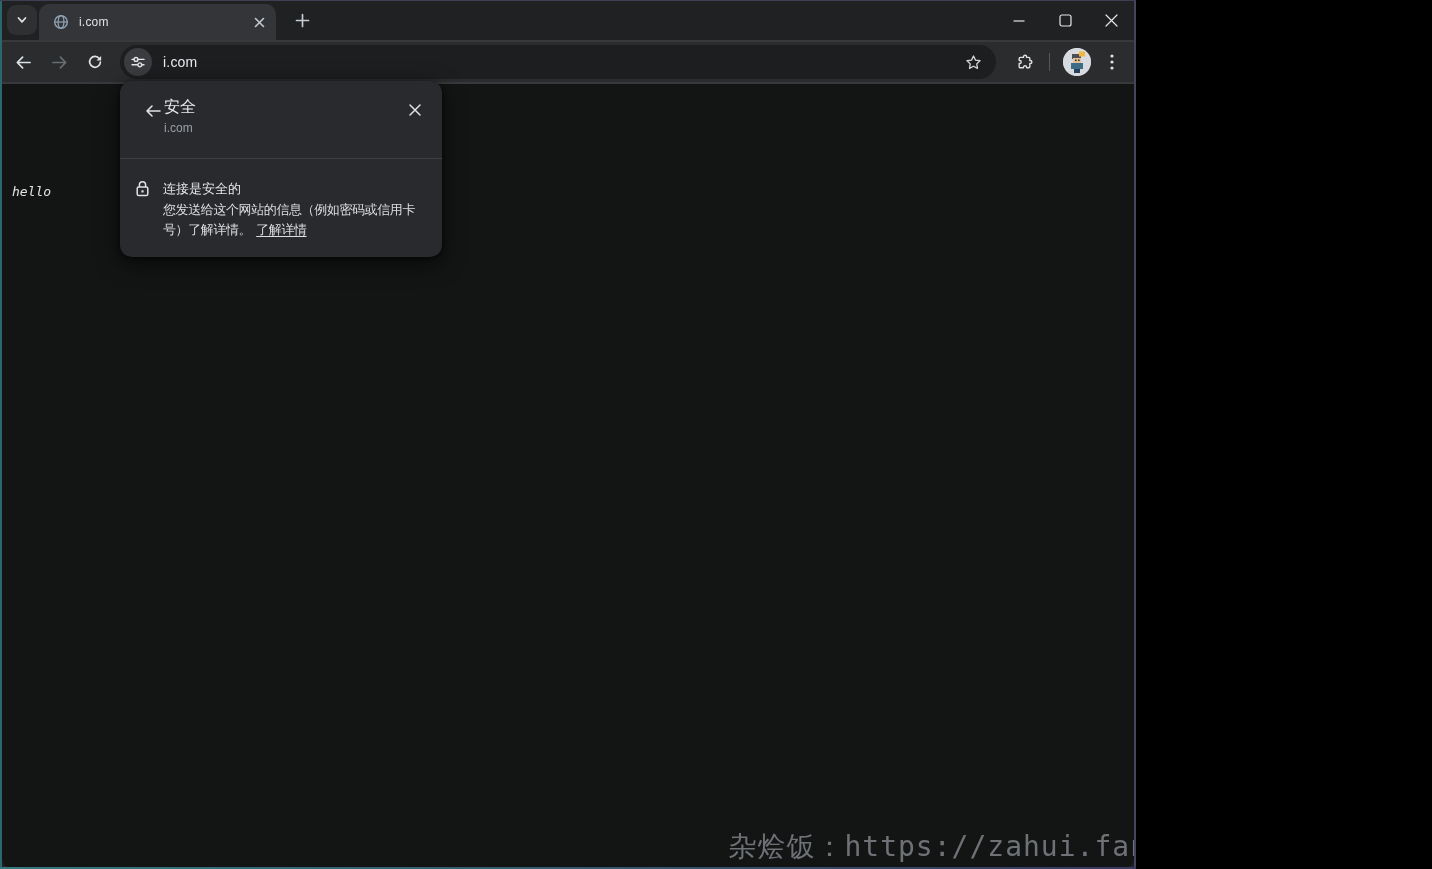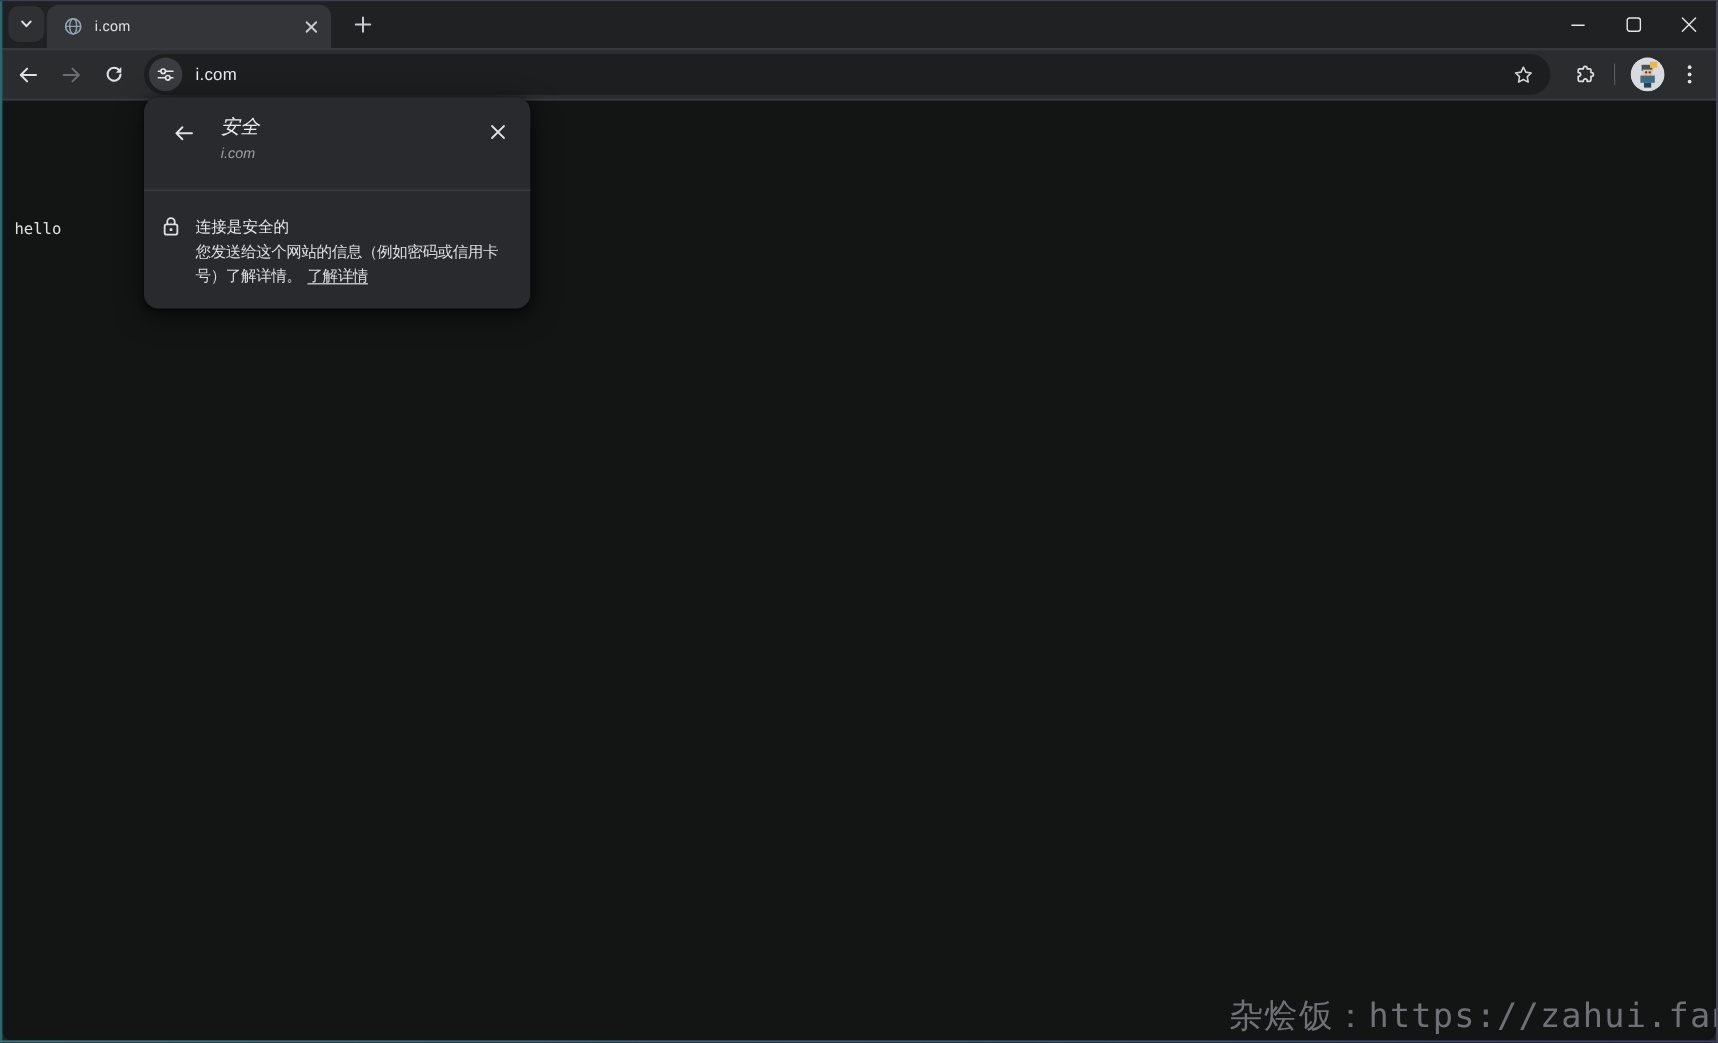--- a/index.html
+++ b/index.html
@@ -1,19 +1,19 @@
 <!DOCTYPE html>
 <html><head>
 <meta charset="utf-8">
 <style>
   * { margin:0; padding:0; box-sizing:border-box; }
   html,body { width:1432px; height:869px; background:#000; }
   body { font-family:"Liberation Sans","DejaVu Sans",sans-serif; }
 
-  .window{ position:relative; width:1432px; height:869px; background:#202123; overflow:hidden; }
+  .window{ position:relative; width:1136px; height:869px; background:#202123; overflow:hidden; }
 
   
   .edge-top{ position:absolute; top:0; left:0; right:0; height:1px; background:#3f3e52; z-index:40; }
   .edge-left{ position:absolute; top:1px; bottom:0; left:0; width:2px; background:#2c676e; z-index:40; }
   .edge-right{ position:absolute; top:1px; bottom:0; right:0; width:2px; background:#45445c; z-index:40; }
   .edge-bottom{ position:absolute; left:0; right:0; bottom:0; height:2px; background:linear-gradient(90deg,#337a7d,#3a3960); z-index:40; }
 
   
   .tabstrip{ position:absolute; top:1px; left:0; right:0; height:39px; background:#202123; display:flex; align-items:flex-end; }
   .tab-search-btn{ width:30px; height:30px; margin:0 0 5px 7px; border-radius:9px; background:#2e3032; display:flex; align-items:center; justify-content:center; cursor:pointer; }
@@ -37,30 +37,30 @@
   .url-text{ margin-left:11px; font-size:14px; color:#e8eaed; letter-spacing:.2px; }
   .omnibox-spacer{ flex:1; }
   .toolbar-right{ display:flex; align-items:center; flex:0 0 auto; }
   .ext-btn{ width:28px; height:28px; margin-left:14px; display:flex; align-items:center; justify-content:center; cursor:pointer; }
   .toolbar-sep{ width:1px; height:18px; background:#55585b; margin:0 11px; }
   .avatar-btn{ width:28px; height:28px; border-radius:50%; background:#d7dade; overflow:hidden; display:flex; align-items:center; justify-content:center; cursor:pointer; margin-left:2px; }
   .menu-btn{ width:28px; height:28px; margin-left:7px; display:flex; align-items:center; justify-content:center; cursor:pointer; }
 
   
   .content{ position:absolute; top:84px; left:2px; right:2px; bottom:2px; background:#131414; border-radius:0 0 8px 8px; overflow:hidden; }
-  .page-text{ position:absolute; top:100px; left:10px; font-family:"DejaVu Sans Mono","Liberation Mono",monospace; font-size:13px; color:#e2e2e2; }
+  .page-text{ position:absolute; top:100px; left:10px; font-family:"DejaVu Sans Mono","Liberation Mono",monospace; font-size:13px; color:#e2e2e2;font-style:italic; }
   .watermark{ position:absolute; right:-14px; bottom:1px; font-family:"DejaVu Sans Mono","Liberation Mono",monospace; font-size:28px; color:#6e7176; white-space:nowrap; letter-spacing:1px; }
 
   
   .popup{ position:absolute; top:81px; left:120px; width:322px; background:#282a2d; border-radius:12px; z-index:30;
           box-shadow:0 6px 22px rgba(0,0,0,.6), 0 1px 4px rgba(0,0,0,.5); color:#e8eaed; }
   .popup-header{ display:flex; align-items:flex-start; padding:15px 16px 22px 16px; }
   .icon-btn{ width:22px; height:22px; display:flex; align-items:center; justify-content:center; cursor:pointer; flex:0 0 auto; }
   .popup-back{ margin:4px 0 0 6px; }
-  .popup-titles{ margin-left:20px; flex:1;font-style:italic; }
+  .popup-titles{ margin-left:0; flex:1; }
   .popup-title{ font-size:16px; line-height:21px; font-weight:400; color:#e8eaed; }
   .popup-origin{ margin-top:3px; font-size:12px; line-height:16px; color:#9aa0a6; }
   .popup-close{ margin-top:3px; }
   .popup-divider{ height:1px; background:#3e4043; }
   .popup-body{ padding:20px 16px 17px 4px; }
   .conn-row{ display:flex; align-items:flex-start; }
   .row-icon{ width:20px; margin:1px 11px 0 8px; flex:0 0 auto; display:flex; justify-content:center; }
   .conn-text{ flex:1; }
   .conn-title{ font-size:13px; line-height:20px; color:#e4e6e8; }
   .conn-desc{ margin-top:1px; width:257px; font-size:13px; line-height:20px; letter-spacing:-.4px; color:#dcdee1; }

